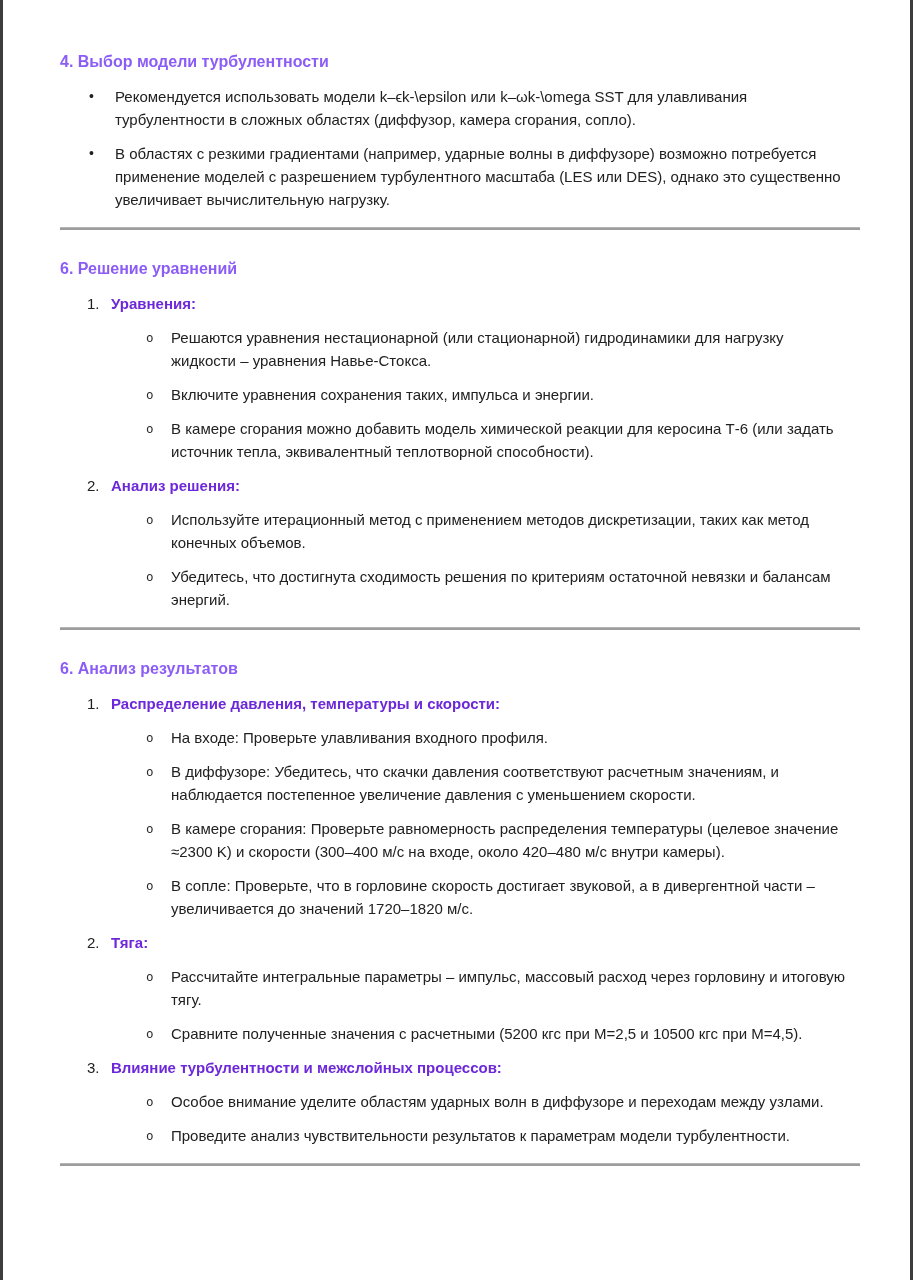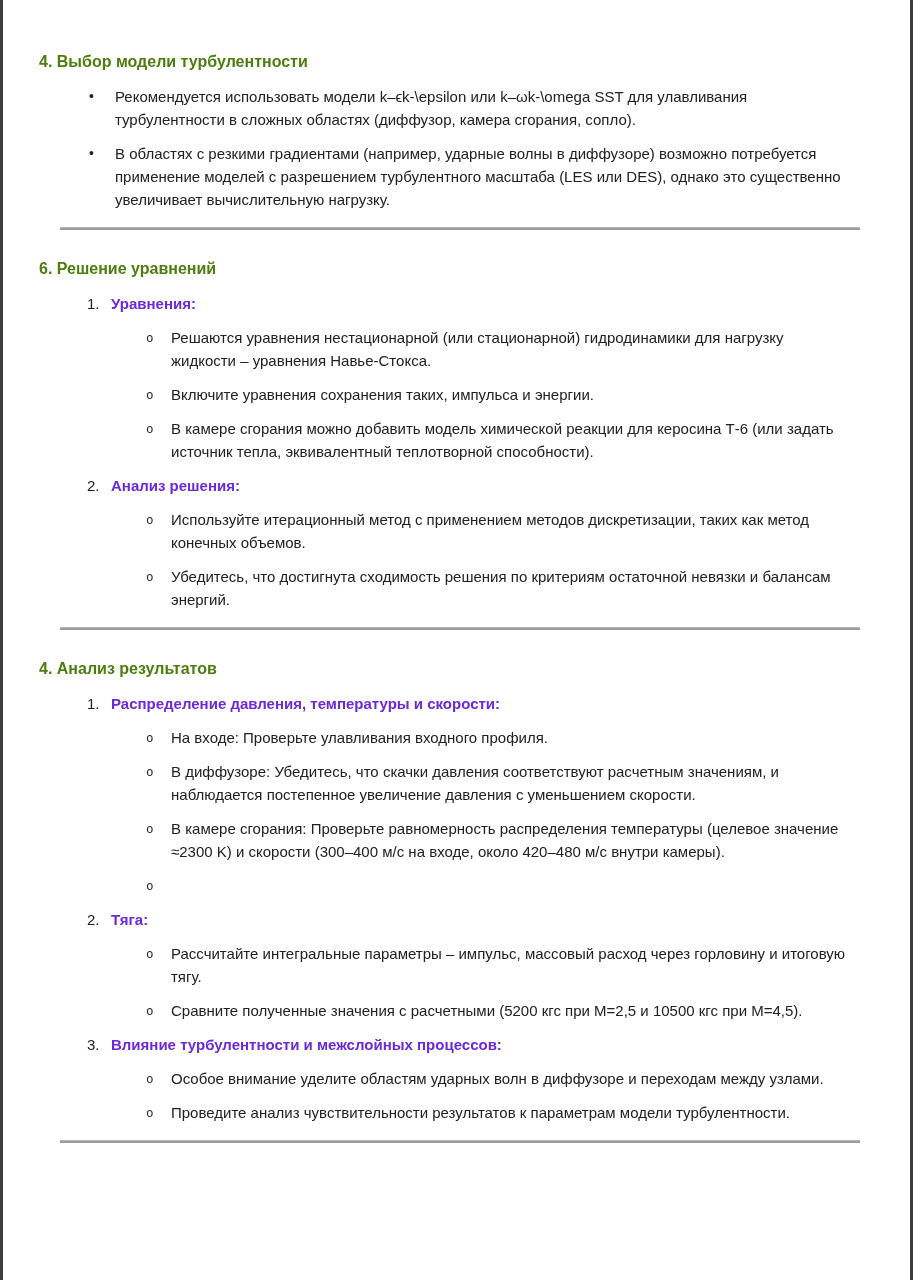--- a/index.html
+++ b/index.html
@@ -24,22 +24,22 @@
   }
   .content {
     padding-top: 50px;
     font-size: 15px;
     line-height: 23px;
   }
   .sec-h {
     font-weight: bold;
     font-size: 16px;
     line-height: 23px;
-    color: #4d7c0f;
-    margin: 0 50px 12px 36px;
+    color: #8b5cf6;
+    margin: 0 50px 12px 57px;
   }
   .row {
     display: flex;
     align-items: flex-start;
     margin: 0 0 11px 0;
     padding-right: 50px;
   }
   .row .txt {
     white-space: pre-line;
   }
@@ -133,21 +133,21 @@
       <div class="row li2">
         <span class="mk">o</span>
         <span class="txt">Убедитесь, что достигнута сходимость решения по критериям остаточной невязки и балансам
 энергий.</span>
       </div>
 
       <div class="divider"></div>
     </div>
 
     <div>
-      <div class="sec-h">4. Анализ результатов</div>
+      <div class="sec-h">6. Анализ результатов</div>
 
       <div class="row lnum">
         <span class="num">1.</span>
         <span class="txt">Распределение давления, температуры и скорости:</span>
       </div>
 
       <div class="row li2">
         <span class="mk">o</span>
         <span class="txt">На входе: Проверьте улавливания входного профиля.</span>
       </div>
@@ -156,20 +156,22 @@
         <span class="txt">В диффузоре: Убедитесь, что скачки давления соответствуют расчетным значениям, и
 наблюдается постепенное увеличение давления с уменьшением скорости.</span>
       </div>
       <div class="row li2">
         <span class="mk">o</span>
         <span class="txt">В камере сгорания: Проверьте равномерность распределения температуры (целевое значение
 ≈2300 K) и скорости (300–400 м/с на входе, около 420–480 м/с внутри камеры).</span>
       </div>
       <div class="row li2">
         <span class="mk">o</span>
+        <span class="txt">В сопле: Проверьте, что в горловине скорость достигает звуковой, а в дивергентной части –
+увеличивается до значений 1720–1820 м/с.</span>
       </div>
 
       <div class="row lnum">
         <span class="num">2.</span>
         <span class="txt">Тяга:</span>
       </div>
 
       <div class="row li2">
         <span class="mk">o</span>
         <span class="txt">Рассчитайте интегральные параметры – импульс, массовый расход через горловину и итоговую

